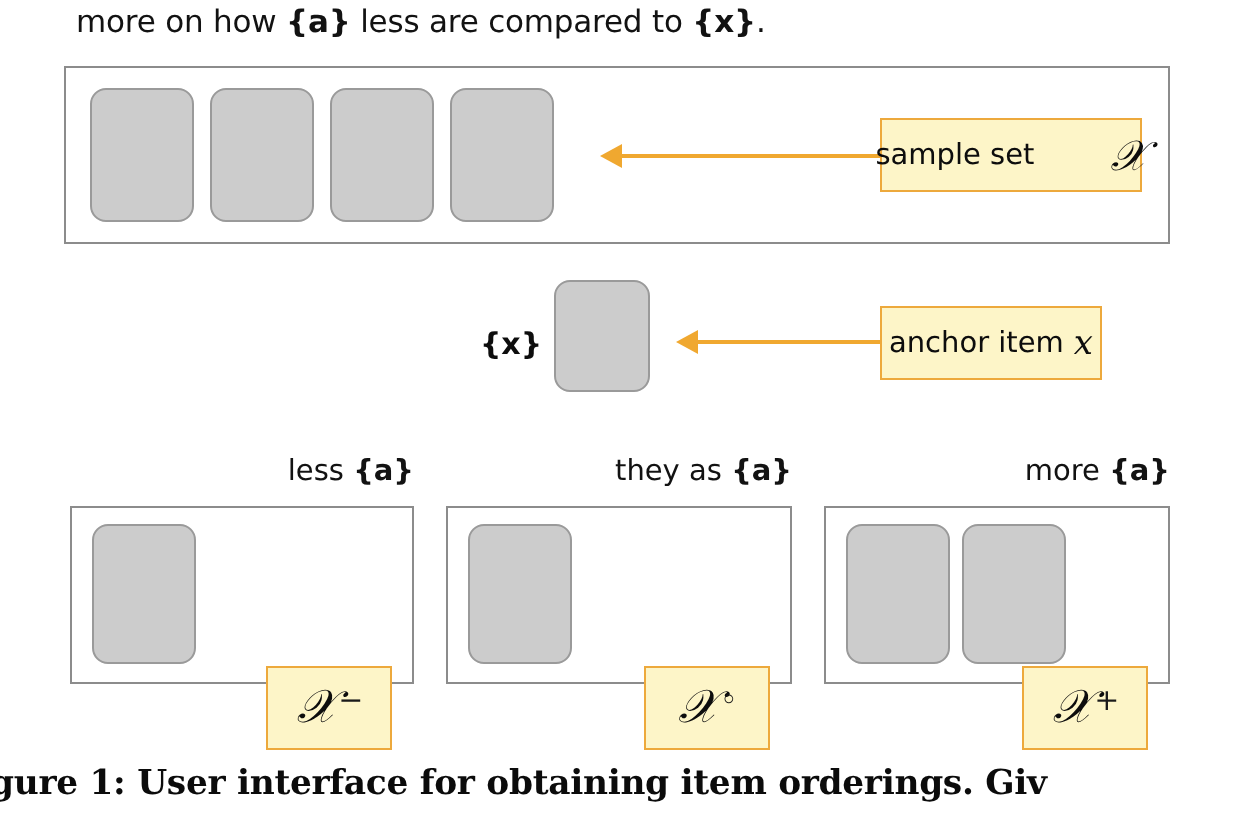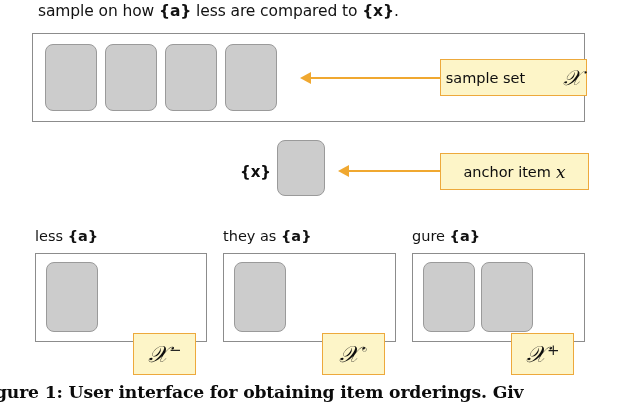--- a/index.html
+++ b/index.html
@@ -130,21 +130,21 @@
     font-weight: bold;
     color: #0d0d0d;
     white-space: nowrap;
   }
   .col-heading {
     position: absolute;
     font-family: "DejaVu Sans", sans-serif;
     font-size: 14.5px;
     color: #121212;
     white-space: nowrap;
-    text-align: left;
+    text-align: right;
   }
   .col-heading .ph { font-weight: bold; }
 
   
   .caption {
     position: absolute;
     left: -5px;
     top: 382px;
     width: 640px;
     font-family: "DejaVu Serif", serif;
@@ -152,46 +152,46 @@
     font-size: 17.2px;
     letter-spacing: -0.15px;
     color: #0b0b0b;
     white-space: nowrap;
   }
 </style>
 </head>
 <body>
 
 <div class="intro-text">
-  <span>sample on how </span><span class="ph">{a}</span><span> less are compared to </span><span class="ph">{x}</span><span>.</span>
+  <span>more on how </span><span class="ph">{a}</span><span> less are compared to </span><span class="ph">{x}</span><span>.</span>
 </div>
 
 <div class="panel" style="left:32px; top:33px; width:553px; height:89px;"></div>
 
 <div class="card" style="left:45px; top:44px; width:52px; height:67px;"></div>
 <div class="card" style="left:105px; top:44px; width:52px; height:67px;"></div>
 <div class="card" style="left:165px; top:44px; width:52px; height:67px;"></div>
 <div class="card" style="left:225px; top:44px; width:52px; height:67px;"></div>
 
 <div class="arrow-line" style="left:310px; top:77px; width:131px;"></div>
 <div class="arrow-head" style="left:300px; top:71.5px;"></div>
 
-<div class="callout" style="left:440px; top:59px; width:147px; height:37px;gap:33px;">
+<div class="callout" style="left:440px; top:59px; width:131px; height:37px;gap:33px;">
   <span>sample set</span>
   <span class="mathcal">𝒳</span>
 </div>
 
 <div class="inline-label" style="left:240px; top:163px;">{x}</div>
 
 <div class="card" style="left:277px; top:140px; width:48px; height:56px;"></div>
 
 <div class="arrow-line" style="left:348px; top:170px; width:93px;"></div>
 <div class="arrow-head" style="left:338px; top:164.5px;"></div>
 
-<div class="callout" style="left:440px; top:153px; width:149px; height:37px;align-items:center;">
+<div class="callout" style="left:440px; top:153px; width:111px; height:37px;align-items:center;">
   <span>anchor item</span>
   <span class="mathit">𝑥</span>
 </div>
 
 <div class="col-heading" style="left:35px; top:228px; width:172px;">
   <span>less </span><span class="ph">{a}</span>
 </div>
 <div class="panel" style="left:35px; top:253px; width:172px; height:89px;"></div>
 <div class="card" style="left:46px; top:262px; width:52px; height:70px;"></div>
 <div class="badge" style="left:133px; top:333px; width:63px; height:42px;">
@@ -203,21 +203,21 @@
   <span>they as </span><span class="ph">{a}</span>
 </div>
 <div class="panel" style="left:223px; top:253px; width:173px; height:89px;"></div>
 <div class="card" style="left:234px; top:262px; width:52px; height:70px;"></div>
 <div class="badge" style="left:322px; top:333px; width:63px; height:42px;">
   <span class="sym">𝒳</span>
     <span class="sup">◦</span>
 </div>
 
 <div class="col-heading" style="left:412px; top:228px; width:173px;">
-  <span>gure </span><span class="ph">{a}</span>
+  <span>more </span><span class="ph">{a}</span>
 </div>
 <div class="panel" style="left:412px; top:253px; width:173px; height:89px;"></div>
 <div class="card" style="left:423px; top:262px; width:52px; height:70px;"></div>
 <div class="card" style="left:481px; top:262px; width:52px; height:70px;"></div>
 <div class="badge" style="left:511px; top:333px; width:63px; height:42px;">
   <span class="sym">𝒳</span>
     <span class="sup">+</span>
 </div>
 
 <div class="caption">gure 1: User interface for obtaining item orderings. Giv</div>

